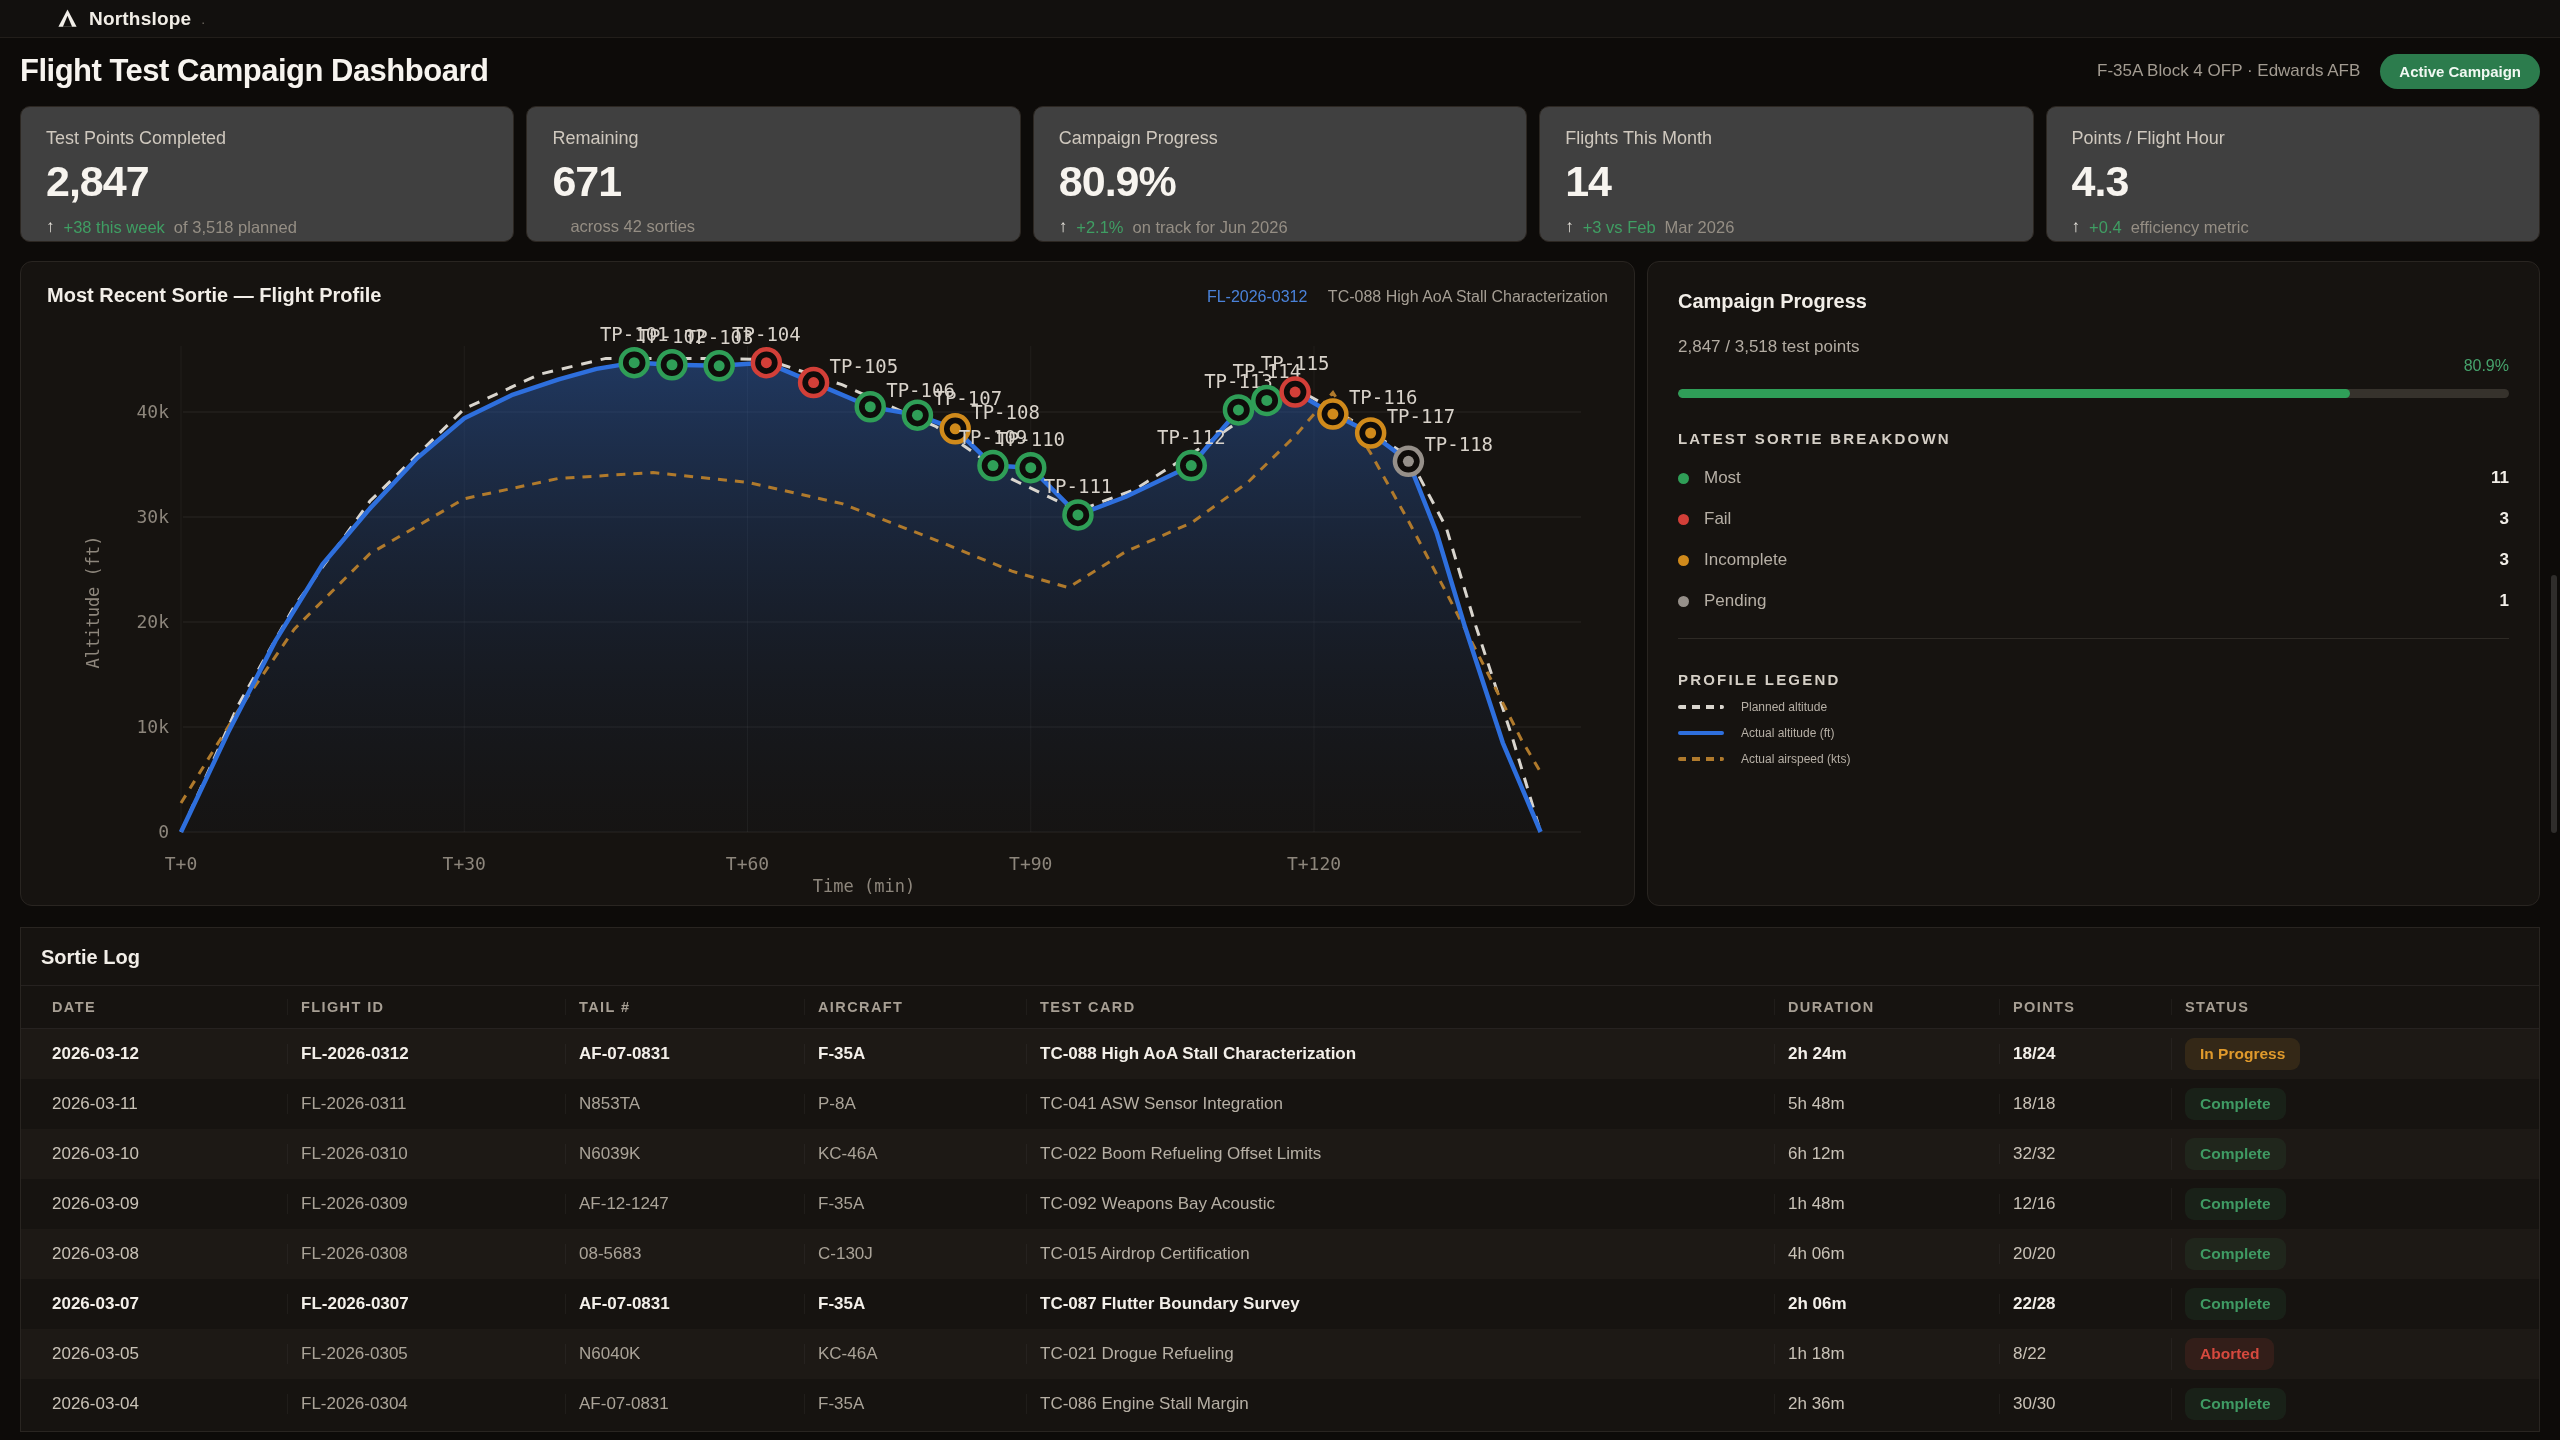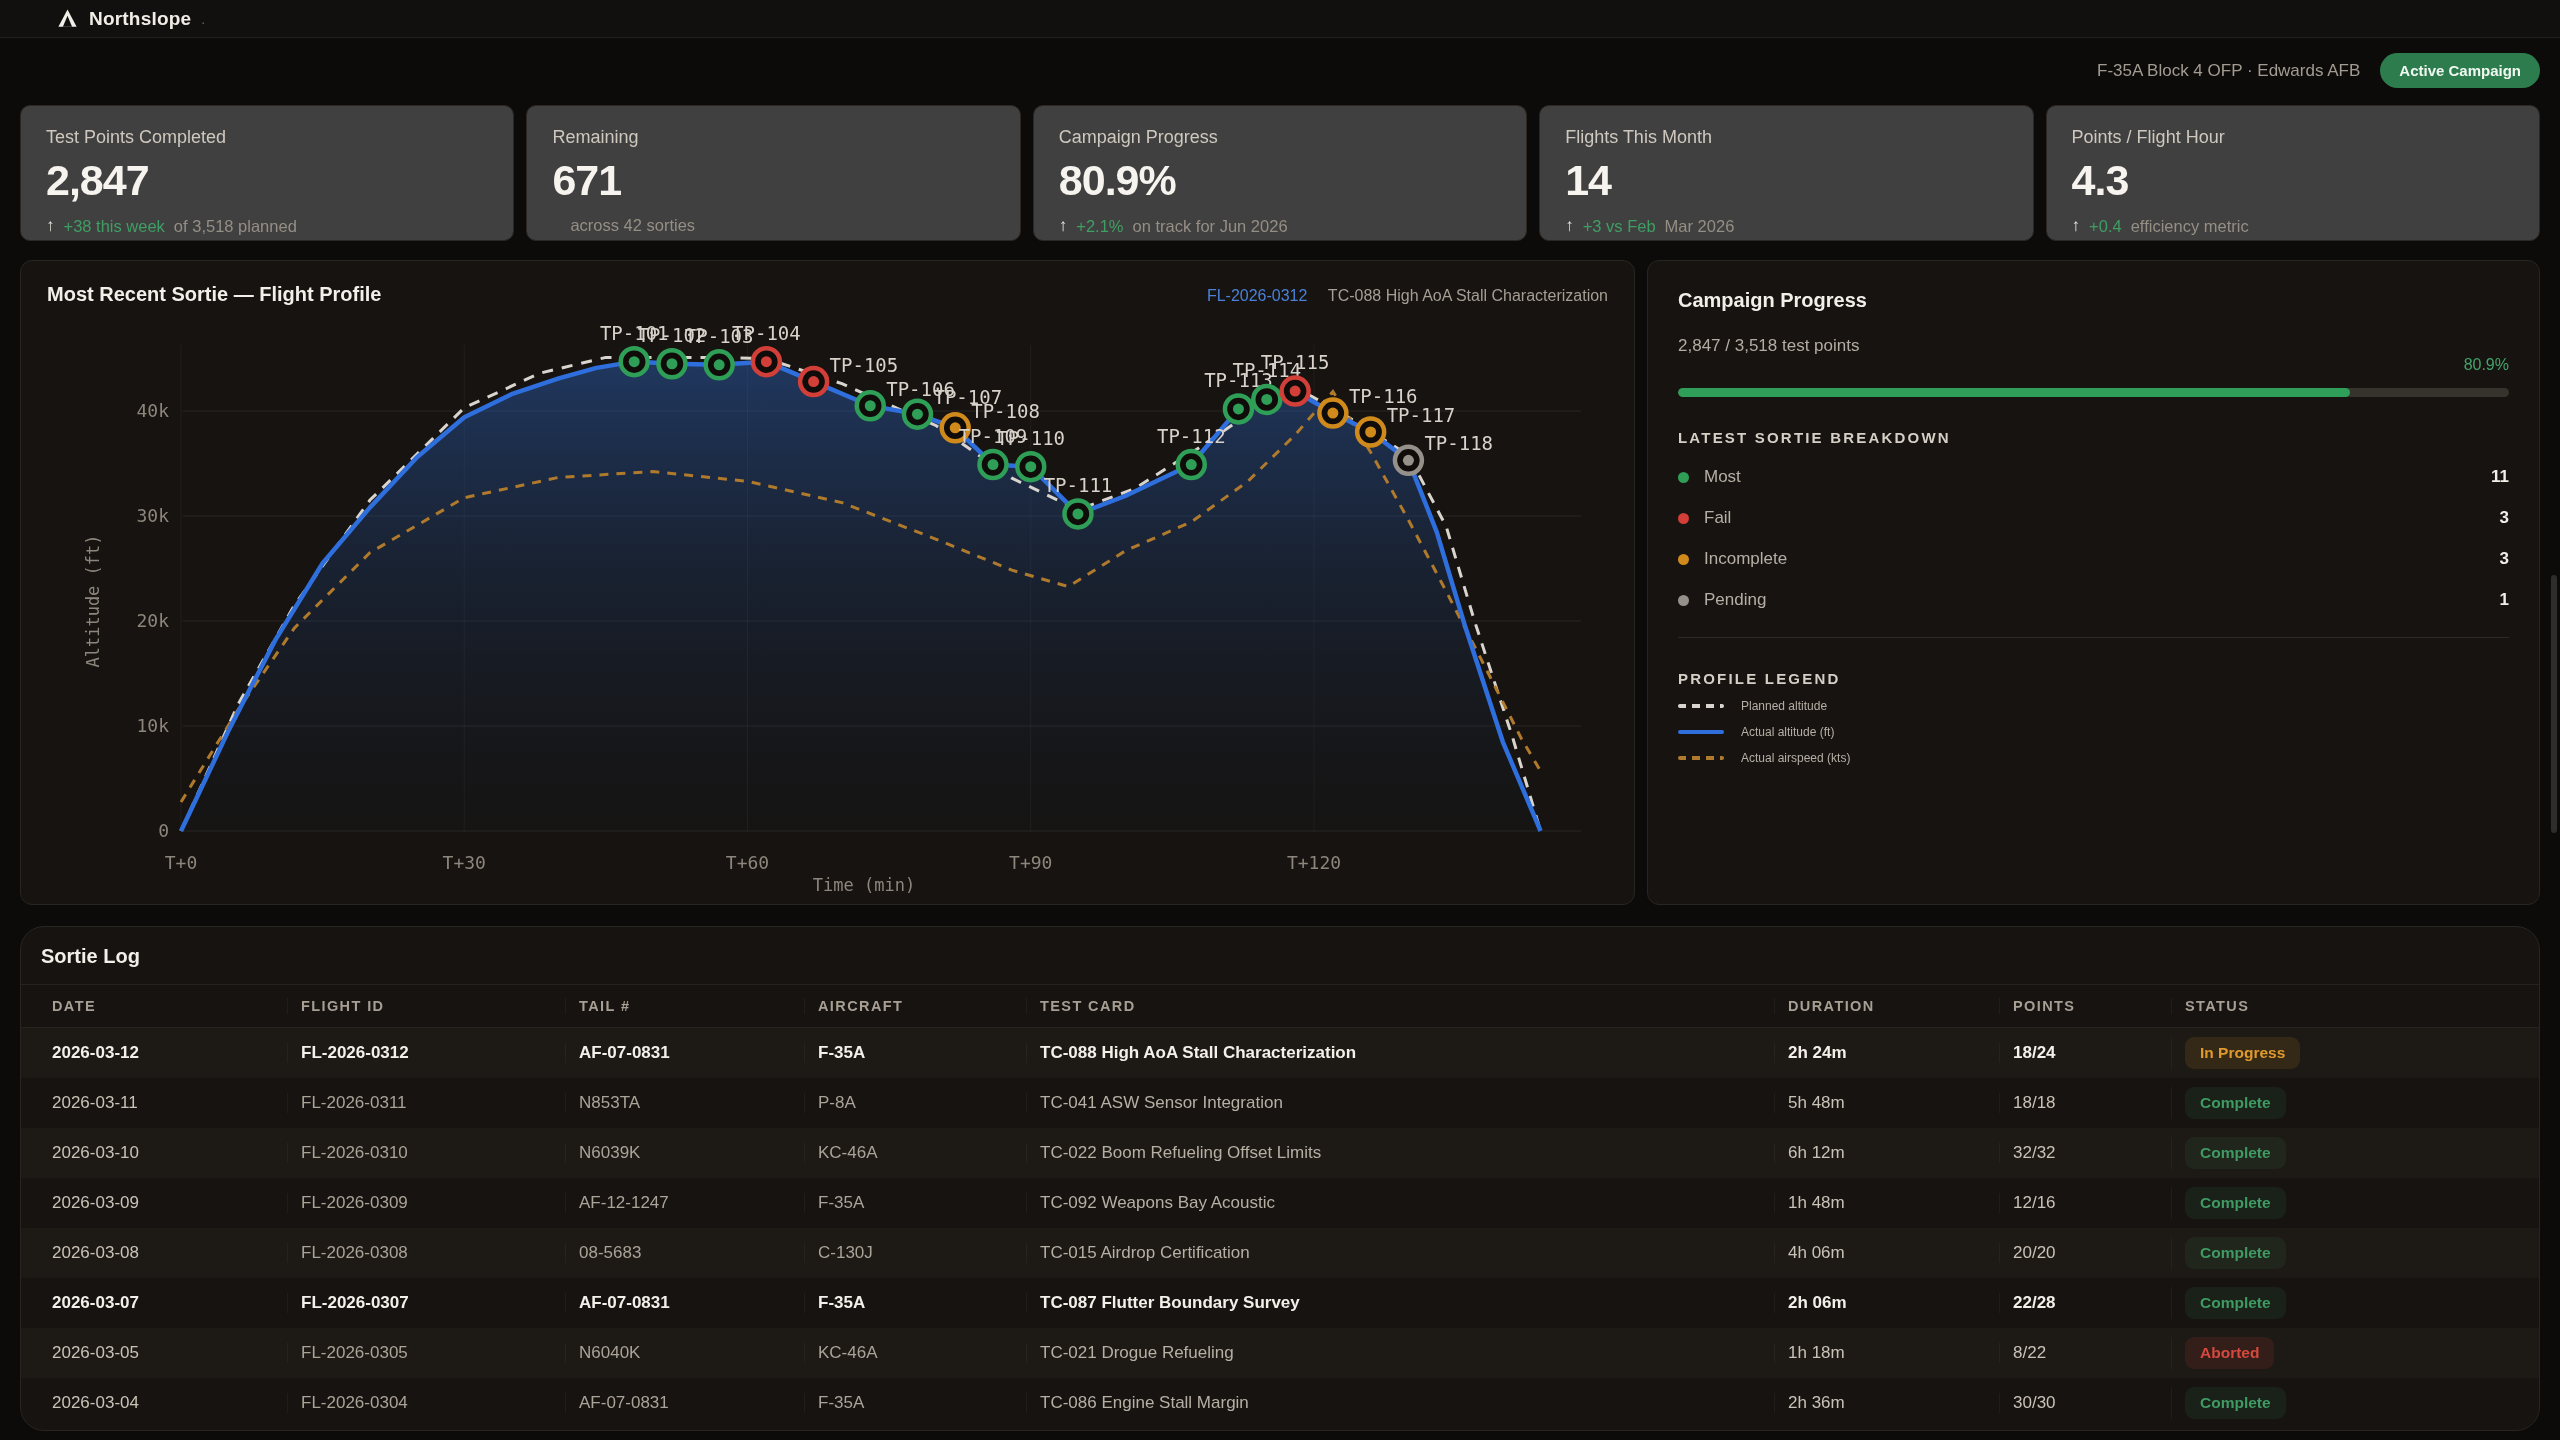--- a/index.html
+++ b/index.html
@@ -41,21 +41,21 @@
   .progress-track{height:9px;background:#36322c;border-radius:5px;margin-top:14px;overflow:hidden;}
   .progress-fill{height:100%;background:#2f9e58;border-radius:5px;}
   .section-h{margin-top:32px;font-size:15px;letter-spacing:2.2px;color:#d5cfc6;font-weight:600;}
   .bd-row{display:flex;align-items:center;margin-top:21px;font-size:17px;color:#b6afa5;}
   .bd-dot{width:11px;height:11px;border-radius:50%;margin-right:15px;flex:none;}
   .bd-count{margin-left:auto;color:#f2eee8;font-weight:600;}
   .divider{height:1px;background:#2e2a25;margin-top:27px;}
   .legend-row{display:flex;align-items:center;margin-top:12px;font-size:12px;color:#b6afa5;gap:17px;}
   .legend-sample{width:46px;height:3.5px;flex:none;border-radius:2px;}
   .log-card{margin:21px 20px 0 20px;background:#161310;border:1px solid #292521;
-            border-radius:24px;height:505px;box-sizing:border-box;overflow:hidden;padding-top:18px;}
+            border-radius:0;height:505px;box-sizing:border-box;overflow:hidden;padding-top:18px;}
   .log-title{font-size:20px;font-weight:600;color:#f2eee8;padding:0 20px;}
   .log-grid{display:grid;grid-template-columns:266px 278px 239px 222px 748px 225px 172px 1fr;align-items:center;}
   .log-header{margin-top:16px;height:42px;border-top:1px solid #262220;border-bottom:1px solid #262220;}
   .log-header .cell{font-size:14.5px;letter-spacing:1.4px;color:#a79f94;font-weight:600;}
   .cell{padding-left:13px;border-left:1px solid rgba(255,255,255,0.045);overflow:hidden;white-space:nowrap;}
   .cell:first-child{border-left:none;padding-left:31px;}
   .log-row{height:50px;font-size:17px;color:#aaa398;cursor:pointer;}
   .log-row.even{background:#1d1915;}
   .log-row .c-date,.log-row .c-dur,.log-row .c-pts{color:#c9c2b7;}
   .log-row .c-test{color:#b6afa4;}
@@ -76,20 +76,21 @@
     <svg width="23" height="23" viewBox="0 0 24 24">
       <path d="M12 2.5 L21.5 20.5 H2.5 Z" fill="#f2efe9"></path>
       <path d="M12 9 L16.8 20.5 H7.2 Z" fill="#12100e"></path>
     </svg>
     <span class="brand-name">Northslope</span>
     <span class="brand-mark">.</span>
   </div>
 </div>
 
 <div class="header">
+  <div class="page-title">Flight Test Campaign Dashboard</div>
   <div class="header-right">
     <span class="subtitle">F-35A Block 4 OFP · Edwards AFB</span>
     <span class="badge">Active Campaign</span>
   </div>
 </div>
 
 <div class="kpi-row" id="kpi-row">
   <div class="kpi-card">
     <div class="kpi-label">Test Points Completed</div>
     <div class="kpi-value">2,847</div>

